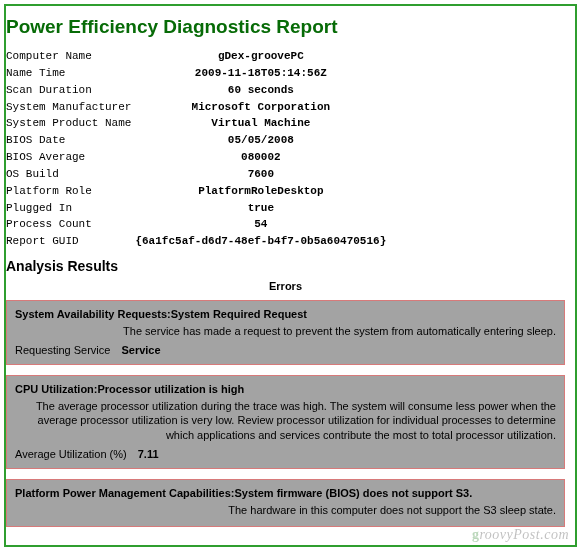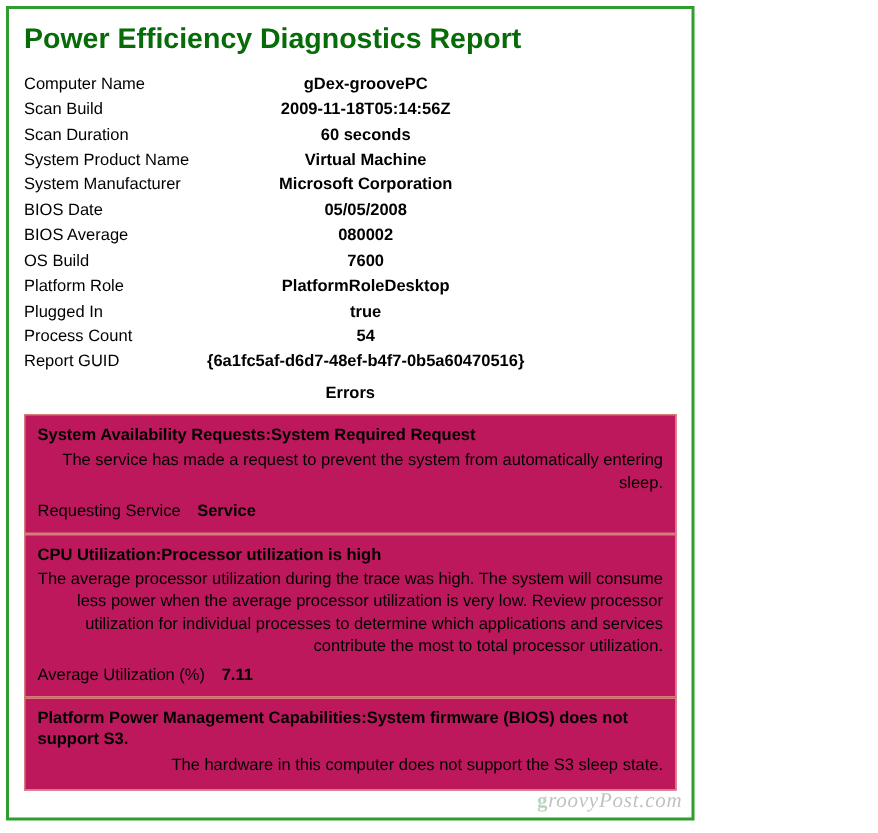--- a/index.html
+++ b/index.html
@@ -3,38 +3,39 @@
 <meta charset="utf-8">
 <style>
   body {
     margin: 0;
     font-family: Verdana, Arial, sans-serif;
     background: #fff;
     padding: 4px;
   }
   .frame {
     border: 2px solid #2f9e2f;
-    width: 459px;
+    width: 573px;
     height: 543px;
     overflow: hidden;
     position: relative;
     box-sizing: border-box;
-    padding: 6px 10px 0 10px;
+    padding: 6px 10px 0 0;
     background: #fff;
   }
   h1.title {
     color: #076b07;
     font-size: 19px;
     font-weight: bold;
     margin: 4px 0 10px 0;
   }
   table.info {
     border-collapse: collapse;
     font-size: 11px;
     line-height: 1.35;
+    font-family: Liberation Mono, monospace;
   }
   table.info td {
     padding: 1px 4px 1px 0;
     vertical-align: top;
     white-space: nowrap;
   }
   table.info td.label {
     width: 118px;
     color: #000;
   }
@@ -47,24 +48,24 @@
     font-weight: bold;
     margin: 8px 0 6px 0;
   }
   h3.sub {
     font-size: 11px;
     font-weight: bold;
     margin: 6px 0 8px 0;
     text-align: center;
   }
   .error-box {
-    background: #be185d;
+    background: #a3a3a3;
     border: 1px solid #d77a7a;
     padding: 6px 8px;
-    margin-bottom: 0;
+    margin-bottom: 10px;
     font-size: 11px;
     line-height: 1.35;
   }
   .error-box .etitle {
     font-weight: bold;
     margin-bottom: 2px;
   }
   .error-box .edesc {
     margin-bottom: 2px;
     text-align: right;
@@ -99,34 +100,34 @@
 
   <h1 class="title">Power Efficiency Diagnostics Report</h1>
 
   <table class="info">
     <tbody>
         <tr>
           <td class="label">Computer Name</td>
           <td class="val">gDex-groovePC</td>
         </tr>
         <tr>
-          <td class="label">Scan Build</td>
+          <td class="label">Name Time</td>
           <td class="val">2009-11-18T05:14:56Z</td>
         </tr>
         <tr>
           <td class="label">Scan Duration</td>
           <td class="val">60 seconds</td>
         </tr>
         <tr>
+          <td class="label">System Manufacturer</td>
+          <td class="val">Microsoft Corporation</td>
+        </tr>
+        <tr>
           <td class="label">System Product Name</td>
           <td class="val">Virtual Machine</td>
-        </tr>
-        <tr>
-          <td class="label">System Manufacturer</td>
-          <td class="val">Microsoft Corporation</td>
         </tr>
         <tr>
           <td class="label">BIOS Date</td>
           <td class="val">05/05/2008</td>
         </tr>
         <tr>
           <td class="label">BIOS Average</td>
           <td class="val">080002</td>
         </tr>
         <tr>
@@ -145,20 +146,21 @@
           <td class="label">Process Count</td>
           <td class="val">54</td>
         </tr>
         <tr>
           <td class="label">Report GUID</td>
           <td class="val">{6a1fc5af-d6d7-48ef-b4f7-0b5a60470516}</td>
         </tr>
       </tbody>
   </table>
 
+  <h2 class="section">Analysis Results</h2>
   <h3 class="sub">Errors</h3>
 
   <div>
       <div class="error-box">
         <div class="etitle">System Availability Requests:System Required Request</div>
         <div class="edesc">The service has made a request to prevent the system from automatically entering sleep.</div>
         <div class="eparam"><span class="plabel">Requesting Service</span>  <span class="pval">Service</span></div>
       </div>
       <div class="error-box">
         <div class="etitle">CPU Utilization:Processor utilization is high</div>

